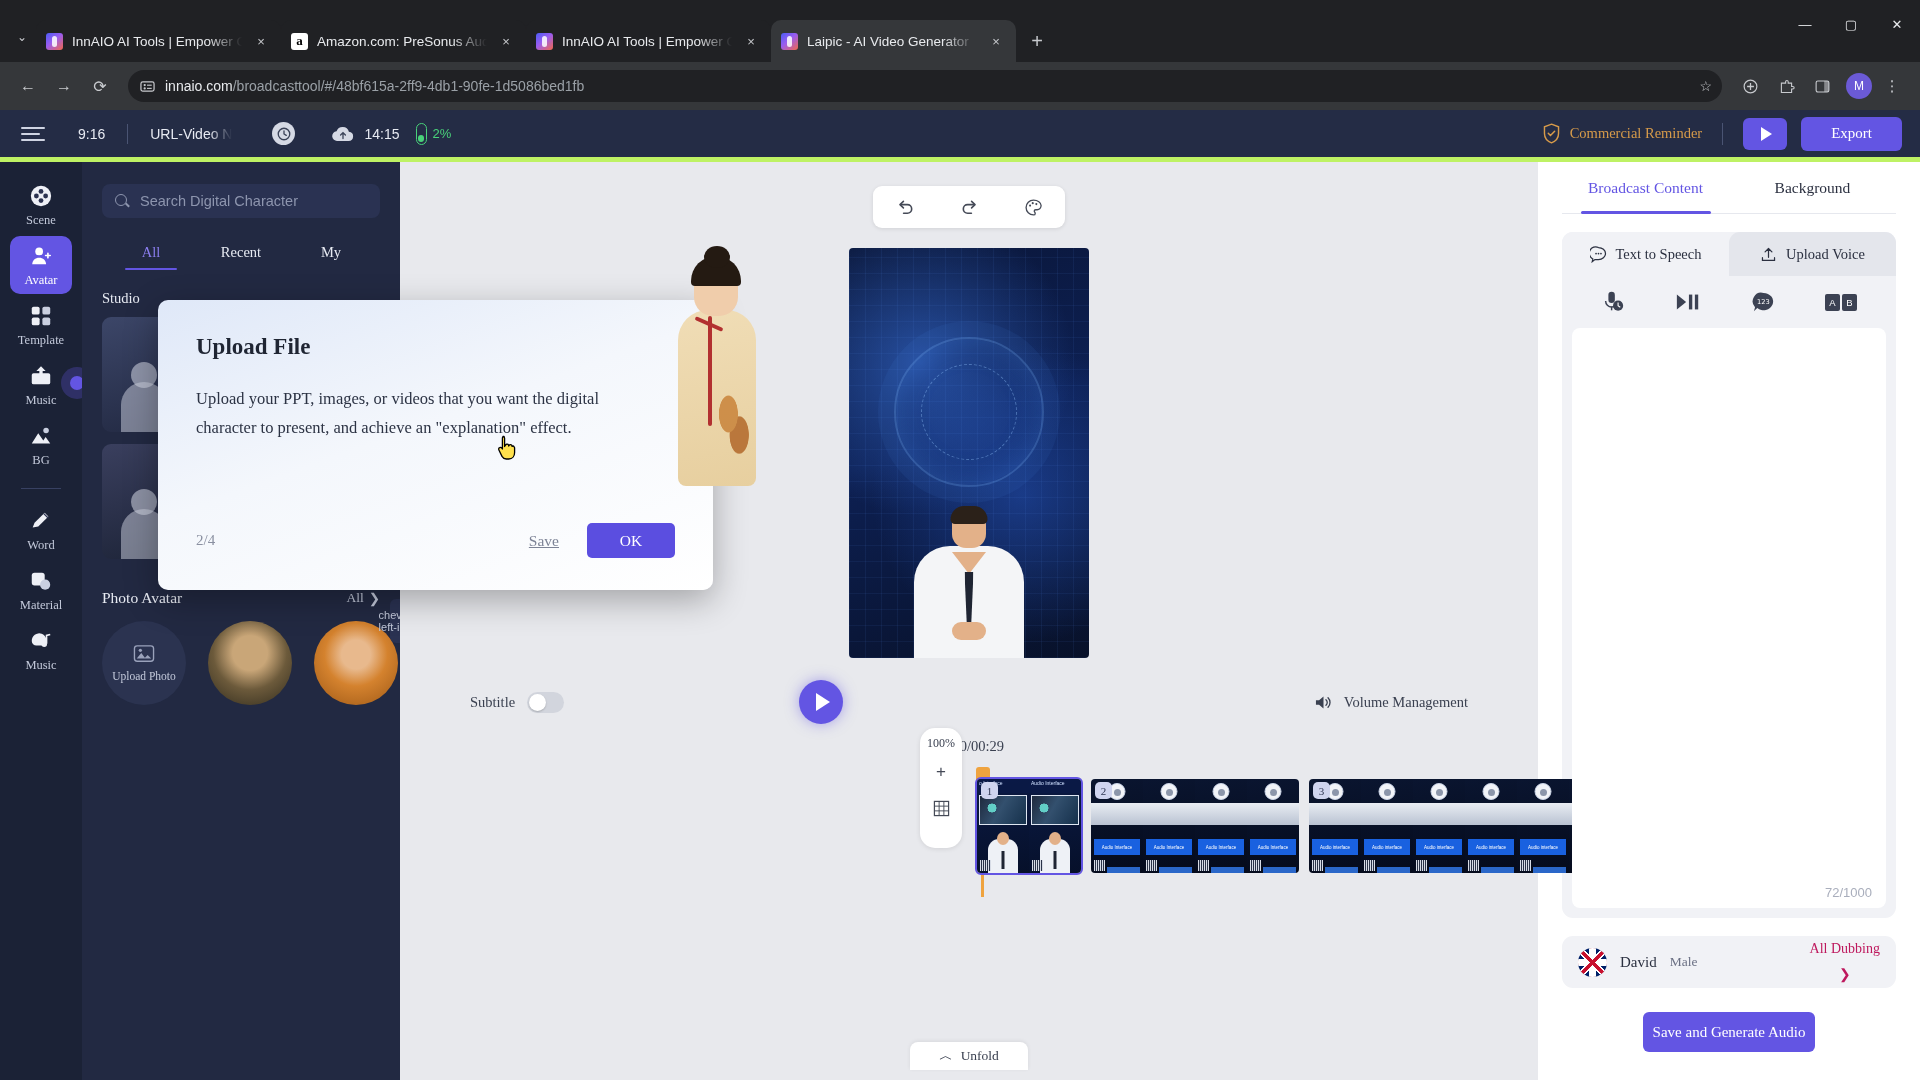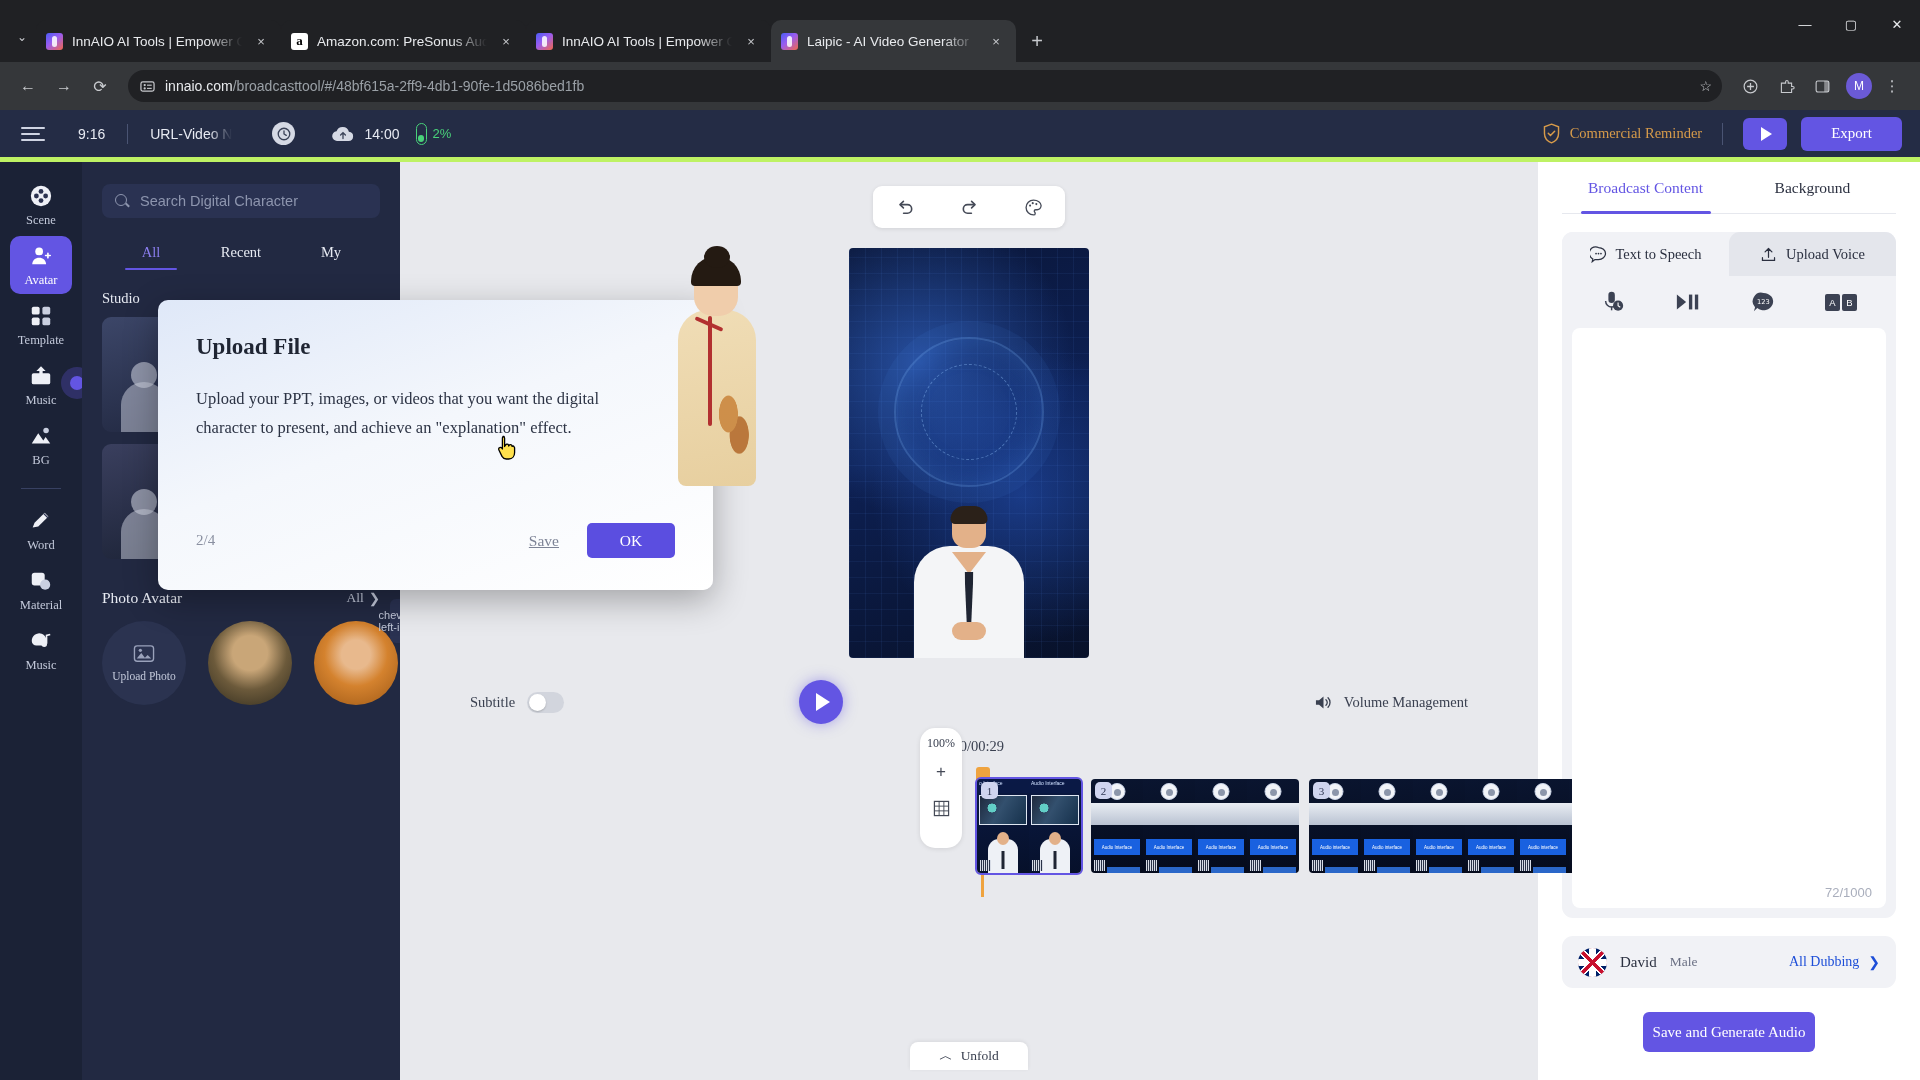--- a/index.html
+++ b/index.html
@@ -561,21 +561,21 @@
       linear-gradient(45deg,transparent 45%,#c8102e 45% 55%,transparent 55%),
       linear-gradient(-45deg,transparent 45%,#c8102e 45% 55%,transparent 55%),
       linear-gradient(90deg,transparent 38%,#fff 38% 62%,transparent 62%),
       linear-gradient(0deg,transparent 38%,#fff 38% 62%,transparent 62%),
       linear-gradient(90deg,transparent 43%,#c8102e 43% 57%,transparent 57%),
       linear-gradient(0deg,transparent 43%,#c8102e 43% 57%,transparent 57%);
   }
   .v-name{font-size:15px;color:#2b3040;font-family:"Liberation Serif", serif;}
   .v-gender{font-size:13.5px;color:#6b7084;font-family:"Liberation Serif", serif;}
   .v-right{margin-left:auto;display:flex;align-items:center;gap:9px;
-    font-size:14px;color:#1d4ed8;font-family:"Liberation Serif", serif;}
+    font-size:14px;color:#be185d;font-family:"Liberation Serif", serif;flex-direction:column;}
   .save-btn{
     margin:24px auto 0; width:172px;height:40px;background:#6355e3;
     border-radius:6px;color:#fff;font-size:15px;
     display:flex;align-items:center;justify-content:center;flex:none;
     font-family:"Liberation Serif", serif;
   }
 
   
   .modal-overlay{position:absolute;inset:0;pointer-events:none;z-index:50;}
   .modal{
@@ -718,21 +718,21 @@
           <path d="M8 4.4V8l2.6 1.6" stroke="#3a4257" stroke-width="1.5" fill="none" stroke-linecap="round"></path>
         </svg>
     </div>
     <div class="hdr-cloud">
       <span class="cloud-ico">
         <svg width="24" height="18" viewBox="0 0 26 19">
             <path d="M7 17h12a5 5 0 00.4-9.98A7 7 0 006 6.6 4.7 4.7 0 007 17z" fill="#d5d9e4"></path>
             <path d="M13 14.4V8.2M10.4 10.6L13 8l2.6 2.6" stroke="#3a4257" stroke-width="1.4" fill="none" stroke-linecap="round"></path>
           </svg>
       </span>
-      <span class="hdr-dur">14:00</span>
+      <span class="hdr-dur">14:15</span>
     </div>
     <div class="hdr-temp">
       <span class="therm"></span>
       <span class="temp-val">2%</span>
     </div>
 
     <div class="hdr-right">
       <div class="commercial">
         <span class="shield">
           <svg width="19" height="21" viewBox="0 0 20 22">

